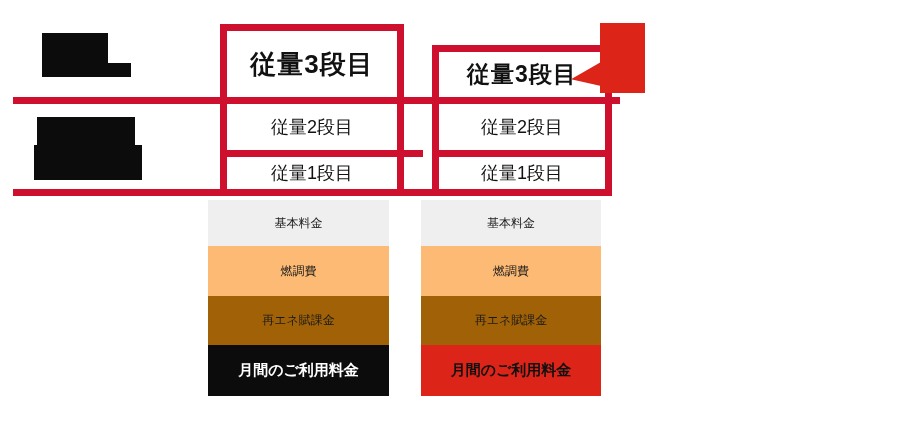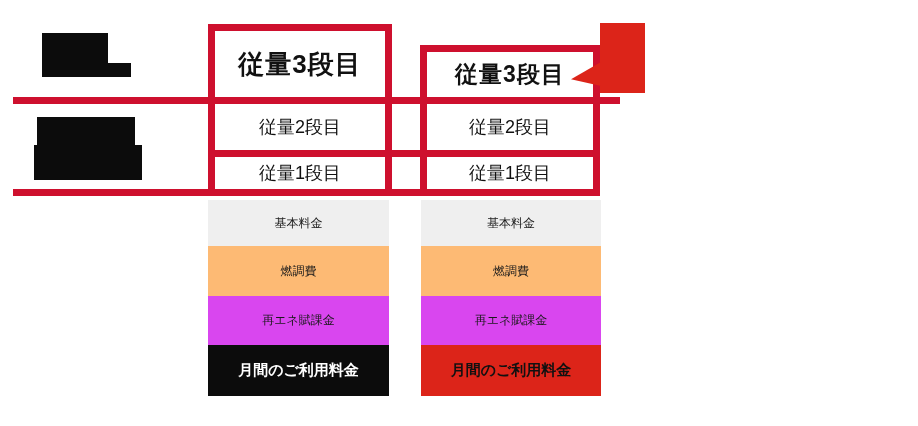--- a/index.html
+++ b/index.html
@@ -2,30 +2,30 @@
 <html><head>
 <meta charset="utf-8">
 <style>
   html,body{margin:0;padding:0;background:#ffffff;font-family:"Liberation Sans",sans-serif;}
   #canvas{position:relative;width:918px;height:426px;background:#ffffff;overflow:hidden;}
   .abs{position:absolute;}
   .blk{background:#0c0c0c;}
   .red{background:#ce102e;}
   .bubble-red{background:#dc2419;}
   
-  .tierbox{background:#ce102e;}
+  .tierbox{background:#ce102e;margin-left:12px;}
   .cell{position:absolute;background:#ffffff;display:flex;align-items:center;justify-content:center;color:#111111;}
   .tier-title-1{font-size:26px;font-weight:700;letter-spacing:1px;}
   .tier-title-2{font-size:23px;font-weight:700;letter-spacing:1px;}
   .tier-small{font-size:18px;font-weight:400;}
   
   .feerow{position:absolute;display:flex;align-items:center;justify-content:center;font-size:12px;color:#1a1a1a;}
   .row-light{background:#efefef;}
   .row-mid{background:#fdba74;}
-  .row-dark{background:#d946ef;}
+  .row-dark{background:#a16207;}
   .row-black{background:#0c0c0c;color:#ffffff;font-weight:700;font-size:15px;}
   .row-redtotal{background:#dc2419;color:#111111;font-weight:700;font-size:15px;}
   
   .callout-body{display:flex;flex-direction:column;align-items:center;justify-content:center;
     color:#ffffff;font-weight:700;font-size:18px;line-height:32px;text-align:center;}
   .callout-tail{width:30px;height:24px;background:#dc2419;
     clip-path:polygon(100% 0,100% 100%,0 72%);}
 </style>
 </head>
 <body>

